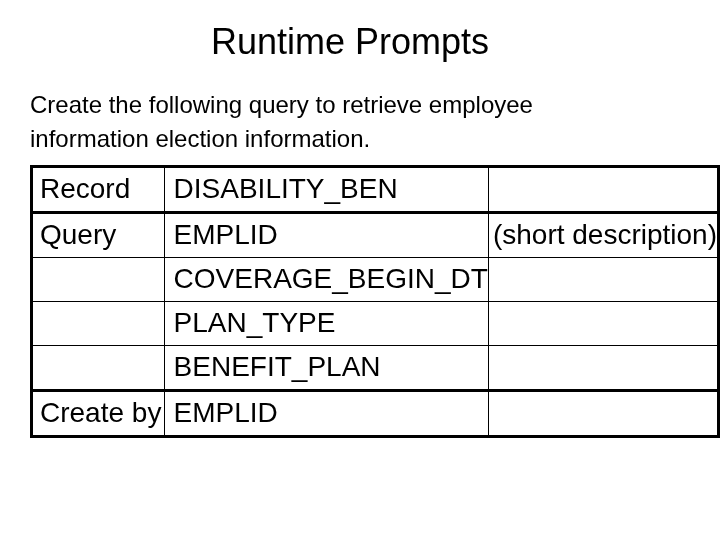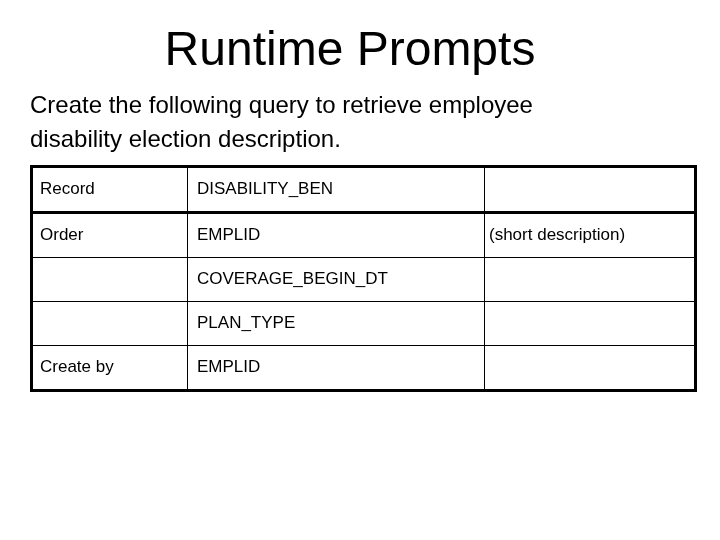--- a/index.html
+++ b/index.html
@@ -18,39 +18,39 @@
   .slide{
     position:relative;
     width:720px;height:540px;
     background:var(--bg);
   }
   .slide-title{
     position:absolute;
     top:20px;left:0;
     width:700px;
     text-align:center;
-    font-size:48px;
+    font-size:36px;
     font-weight:400;
     line-height:1.2;
     margin:0;
     letter-spacing:0px;
   }
   .intro{
     position:absolute;
     top:88px;left:30px;
     width:660px;
     font-size:24px;
     line-height:34px;
   }
   .prompts-table{
     position:absolute;
     top:165px;left:30px;
     border-collapse:collapse;
     table-layout:fixed;
-    font-size:17px;
+    font-size:28px;
     line-height:1.1;
   }
   .prompts-table td{
     border:1.5px solid var(--line);
     height:43px;
     padding:0;
     vertical-align:middle;
     white-space:nowrap;
     overflow:hidden;
     background:var(--bg);
@@ -69,46 +69,51 @@
 </style>
 </head>
 <body>
 
 <div class="slide">
 
   <h1 class="slide-title">Runtime Prompts</h1>
 
   <div class="intro">
     <div>Create the following query to retrieve employee</div>
-    <div>disability election description.</div>
+    <div>information election information.</div>
   </div>
 
   <table class="prompts-table">
     <tbody>
       <tr class="thick-bottom">
         <td class="c-label">Record</td>
         <td class="c-field">DISABILITY_BEN</td>
         <td class="c-note"></td>
       </tr>
       <tr>
-        <td class="c-label">Order</td>
+        <td class="c-label">Query</td>
         <td class="c-field">EMPLID</td>
         <td class="c-note">(short description)</td>
       </tr>
       <tr>
         <td class="c-label"></td>
         <td class="c-field">COVERAGE_BEGIN_DT</td>
         <td class="c-note"></td>
       </tr>
       <tr>
         <td class="c-label"></td>
         <td class="c-field">PLAN_TYPE</td>
         <td class="c-note"></td>
       </tr>
       <tr class="thick-bottom">
+        <td class="c-label"></td>
+        <td class="c-field">BENEFIT_PLAN</td>
+        <td class="c-note"></td>
+      </tr>
+      <tr class="thick-bottom">
         <td class="c-label">Create by</td>
         <td class="c-field">EMPLID</td>
         <td class="c-note"></td>
       </tr>
     </tbody>
   </table>
 
 </div>
 
 </body></html>

